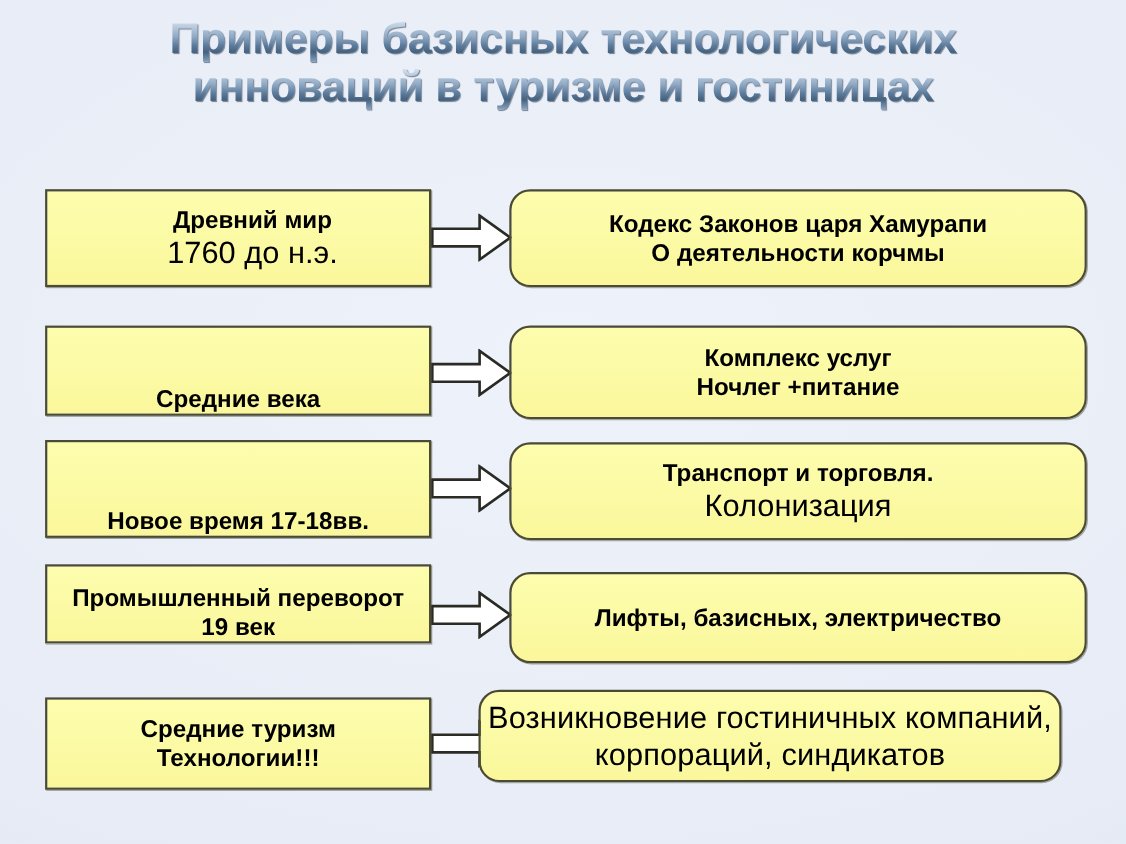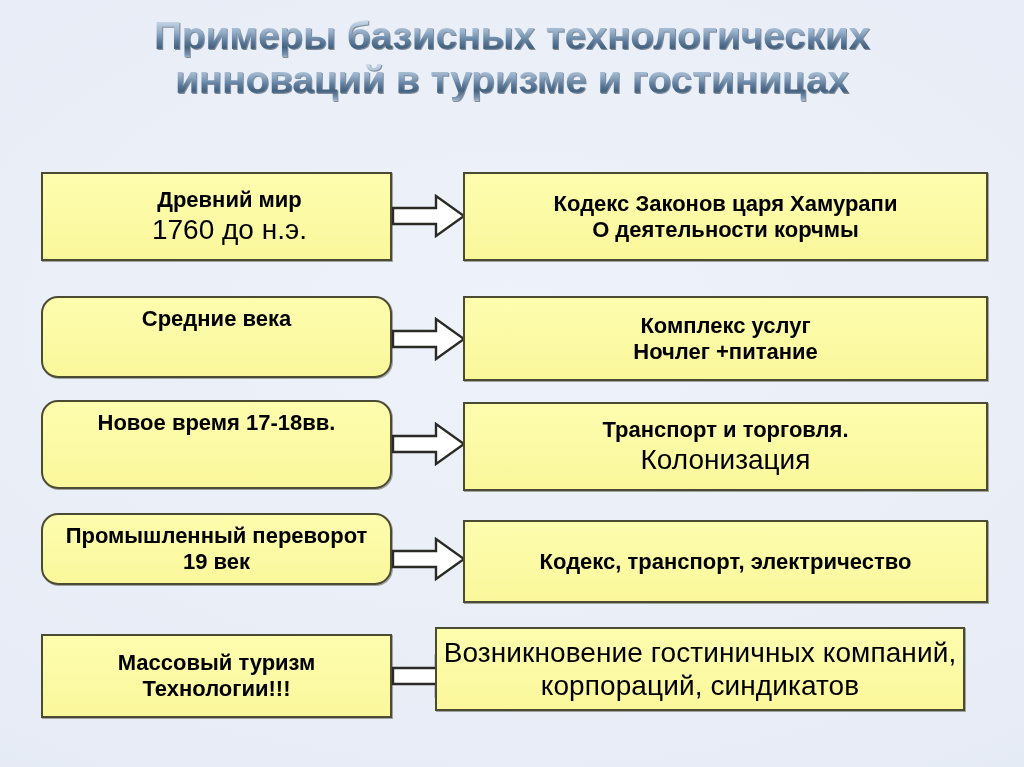--- a/index.html
+++ b/index.html
@@ -80,24 +80,24 @@
   }
   .box .ln {
     display: block;
     white-space: nowrap;
     line-height: 1.18;
   }
   .bold   { font-weight: bold; }
   .normal { font-weight: normal; }
 
   .box-left  { left: 41px;  width: 351px; }
-  .box-right { left: 463px; width: 525px; }
-
-  
-  .align-top    { justify-content: flex-start; padding-top: 8px; border-radius: 17px; }
+  .box-right { left: 463px; width: 525px; border-radius: 19px; }
+
+  
+  .align-top    { justify-content: flex-end; padding-top: 8px; }
   .align-center { justify-content: center; }
   .t21 { font-size: 28px; }
   .t22 { font-size: 22px; }
 
   
   .overflow-text { overflow: visible; }
   .overflow-text .ln:first-child {
     position: relative;
     left: 0;
     margin-left: -17px;
@@ -184,27 +184,27 @@
       <span class="ln bold t22">19 век</span>
     </div>
 
     <div class="arrow" style="top:24px;">
       <svg viewBox="0 0 74 44" preserveAspectRatio="none" aria-hidden="true">
         <polygon points="1,14 44,14 44,2 72,22 44,42 44,30 1,30" fill="#ffffff" stroke="#2b2b25" stroke-width="2.4" stroke-linejoin="miter"></polygon>
       </svg>
     </div>
 
     <div class="box box-right align-center" style="top:7px; height:83px;">
-      <span class="ln bold t22">Кодекс, транспорт, электричество</span>
+      <span class="ln bold t22">Лифты, базисных, электричество</span>
     </div>
   </div>
 
   <div class="row" style="top:634px;">
     <div class="box box-left align-center" style="top:0; height:84px;">
-      <span class="ln bold t22">Массовый туризм</span>
+      <span class="ln bold t22">Средние туризм</span>
       <span class="ln bold t22">Технологии!!!</span>
     </div>
 
     <div class="arrow" style="top:20px;">
       <svg viewBox="0 0 74 44" preserveAspectRatio="none" aria-hidden="true">
         <polygon points="1,14 44,14 44,2 72,22 44,42 44,30 1,30" fill="#ffffff" stroke="#2b2b25" stroke-width="2.4" stroke-linejoin="miter"></polygon>
       </svg>
     </div>
 
     <div class="box box-right align-center" style="left:435px; width:530px; top:-7px; height:84px;">

